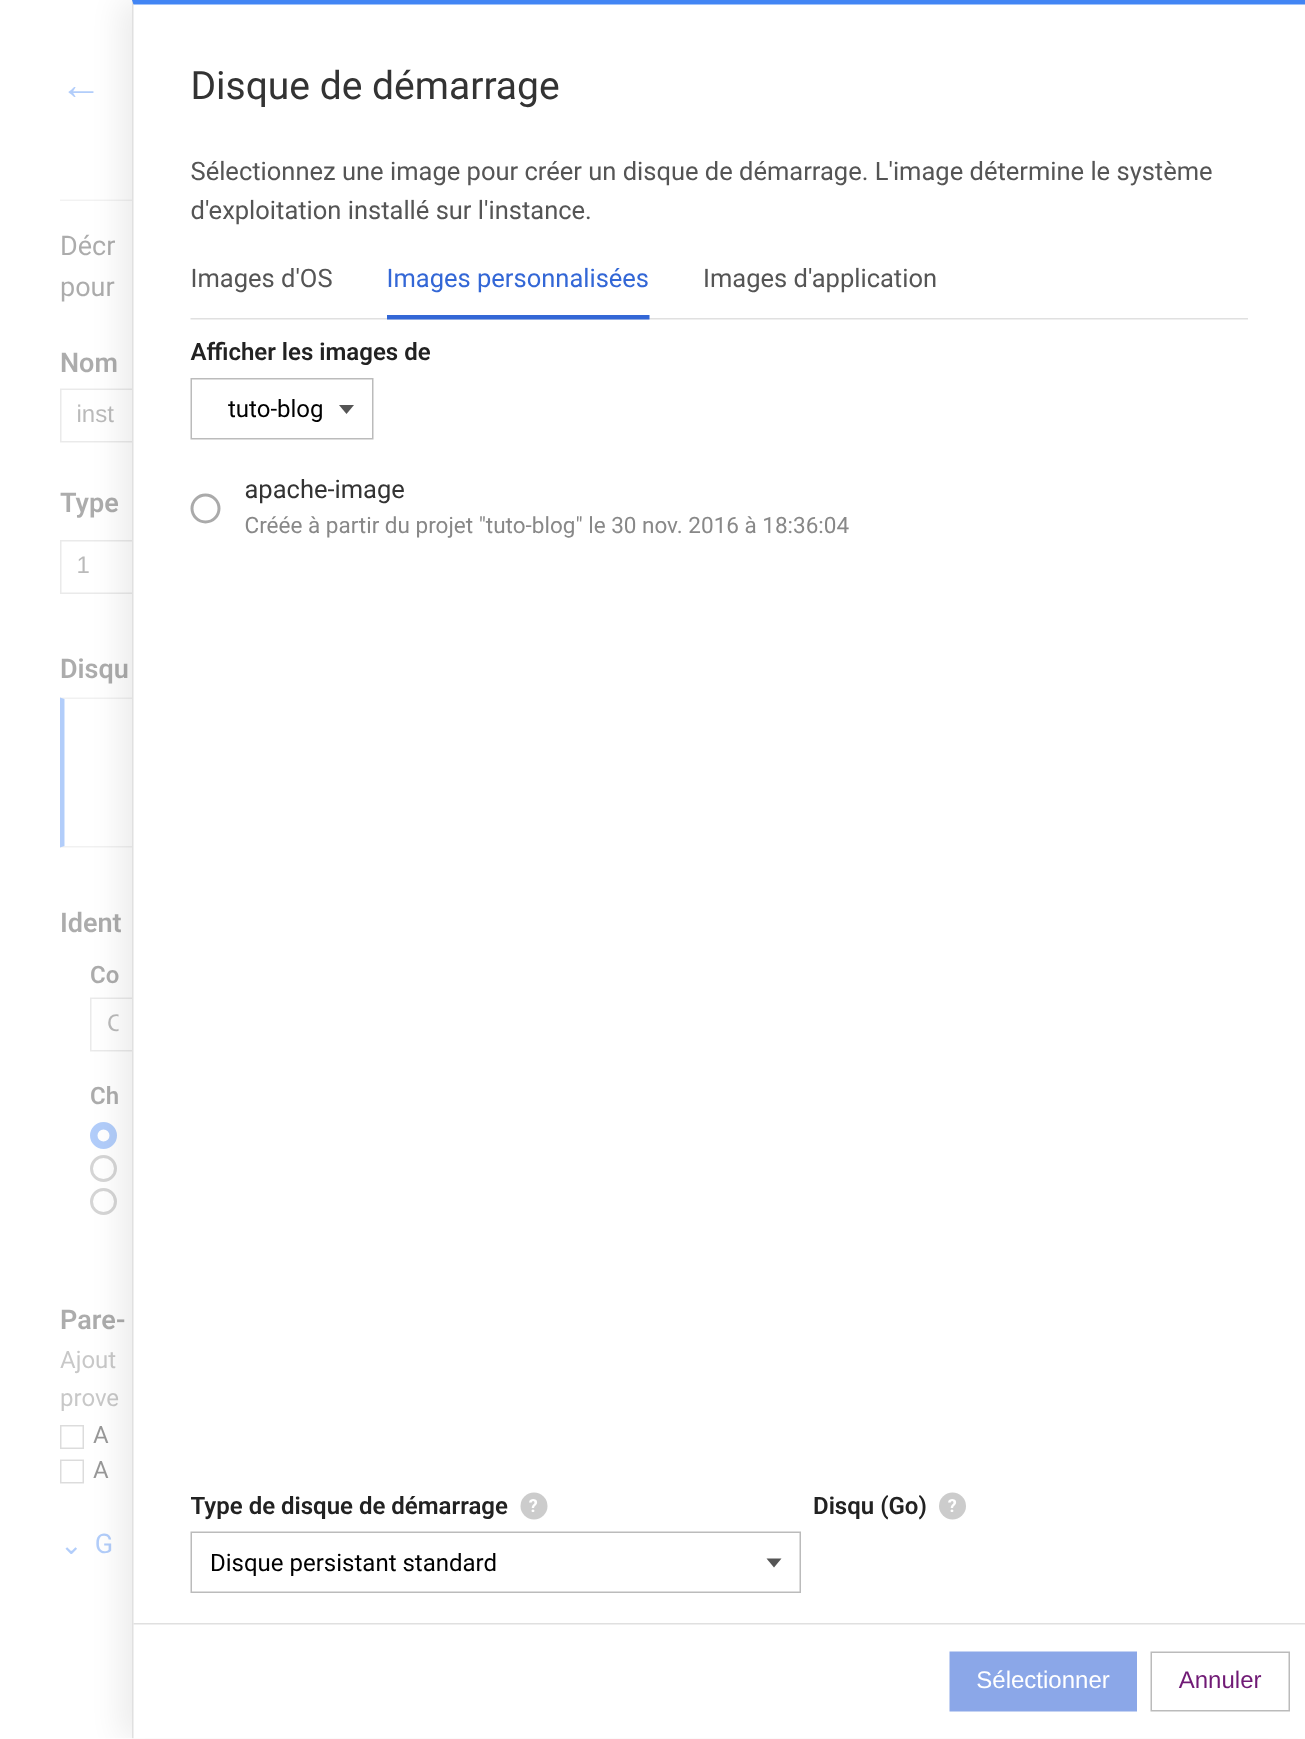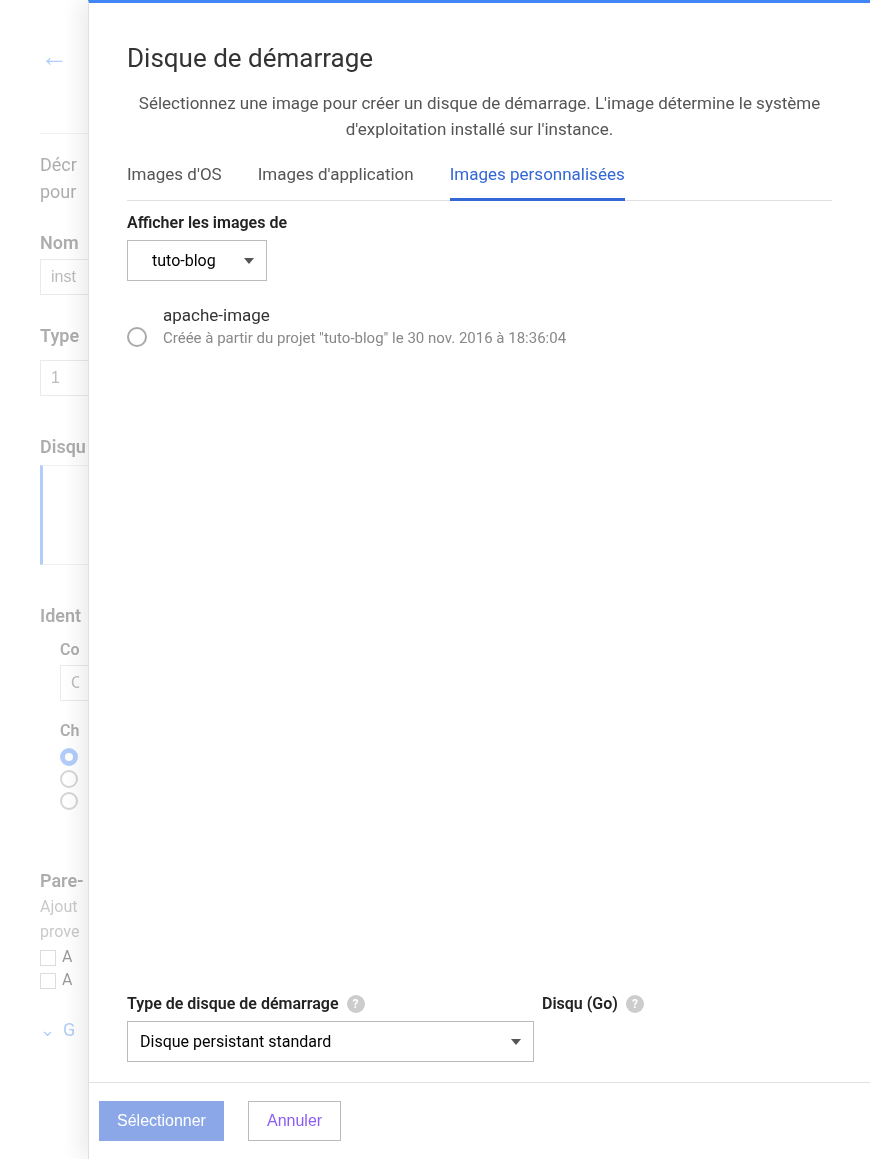--- a/index.html
+++ b/index.html
@@ -93,28 +93,27 @@
       flex: 1;
       padding: 40px 38px 0 38px;
       overflow: hidden;
       display: flex;
       flex-direction: column;
     }
     .modal h1 {
       font-size: 26px;
       font-weight: 400;
       color: #333;
-      margin-bottom: 18px;
+      margin-bottom: 30px;
     }
     .modal-subtitle {
       font-size: 17px;
       color: #555;
       line-height: 1.5;
       margin-bottom: 22px;
-      text-align: center;
     }
     .tabs {
       display: flex;
       gap: 36px;
       border-bottom: 1px solid #e0e0e0;
       font-size: 17px;
       margin-bottom: 12px;
     }
     .tab {
       padding: 0 0 14px 0;
@@ -151,36 +150,36 @@
       border: 1px solid #bbb;
       padding: 10px 12px;
       font-size: 16px;
       display: flex;
       align-items: center;
       justify-content: space-between;
       background: #fff;
       cursor: pointer;
     }
     .dropdown-small {
-      width: 140px;
+      width: 122px;
       padding-left: 24px;
     }
     .caret {
       width: 0; height: 0;
       border-left: 5px solid transparent;
       border-right: 5px solid transparent;
       border-top: 6px solid #555;
     }
     .image-list {
       margin-top: 24px;
       flex: 1;
     }
     .image-item {
       display: flex;
-      align-items: flex-end;
+      align-items: center;
       gap: 16px;
       cursor: pointer;
     }
     .radio-circle {
       width: 20px; height: 20px;
       border-radius: 50%;
       border: 2px solid #aaa;
       flex-shrink: 0;
       margin-top: 2px;
     }
@@ -205,36 +204,37 @@
       border: 1px solid #bbb;
       padding: 10px 12px;
       font-size: 16px;
       width: 100%;
       outline: none;
     }
     .modal-footer {
       border-top: 1px solid #e0e0e0;
       padding: 18px 10px;
       display: flex;
-      gap: 24px;
+      gap: 9px;
+      justify-content: flex-end;
     }
     .btn {
       padding: 10px 18px;
       font-size: 16px;
       border: none;
       cursor: pointer;
       font-weight: 500;
     }
     .btn-primary {
       background: #8ba7e8;
       color: #fff;
     }
     .btn-secondary {
       background: #fff;
-      color: #8b5cf6;
+      color: #701a75;
       border: 1px solid #bbb;
     }
   </style>
 </head>
 <body>
 
 <div class="bg-layer">
   <span class="bg-back-arrow">←</span>
   <div class="bg-hr"></div>
   <div class="bg-section">
@@ -277,22 +277,22 @@
   </div>
 </div>
 
 <div class="modal">
   <div class="modal-content">
     <h1>Disque de démarrage</h1>
     <p class="modal-subtitle">Sélectionnez une image pour créer un disque de démarrage. L'image détermine le système d'exploitation installé sur l'instance.</p>
 
     <div class="tabs">
       <div class="tab">Images d'OS</div>
+      <div class="tab active">Images personnalisées</div>
       <div class="tab">Images d'application</div>
-      <div class="tab active">Images personnalisées</div>
     </div>
 
     <div class="field-label">Afficher les images de</div>
     <div class="dropdown dropdown-small">
       <span>tuto-blog</span>
       <span class="caret"></span>
     </div>
 
     <div class="image-list">
       <div class="image-item">

